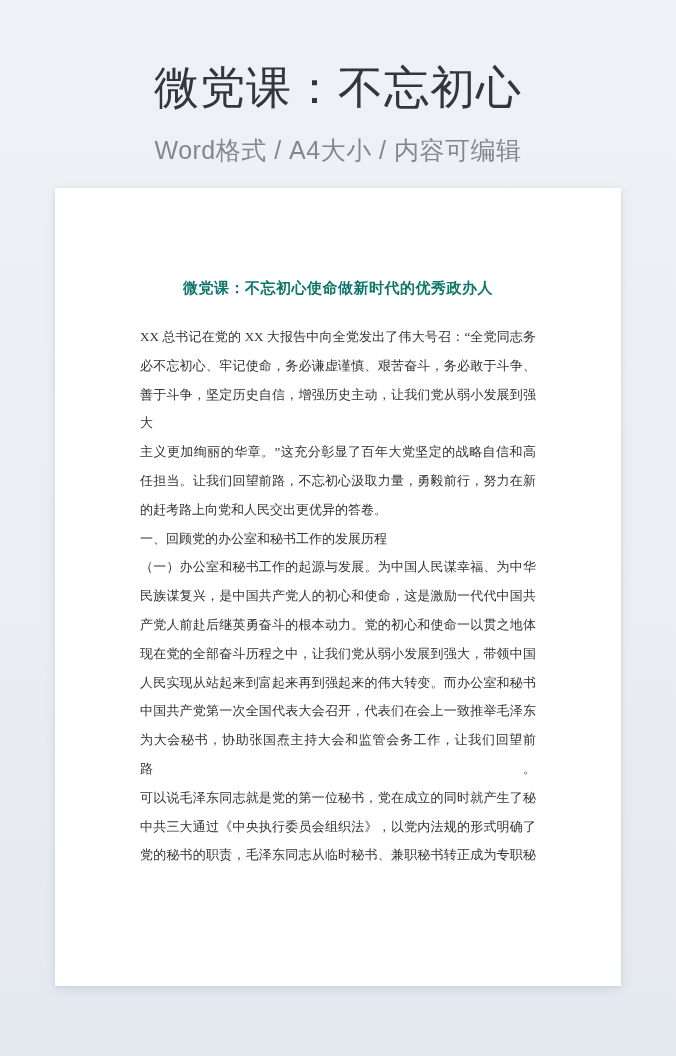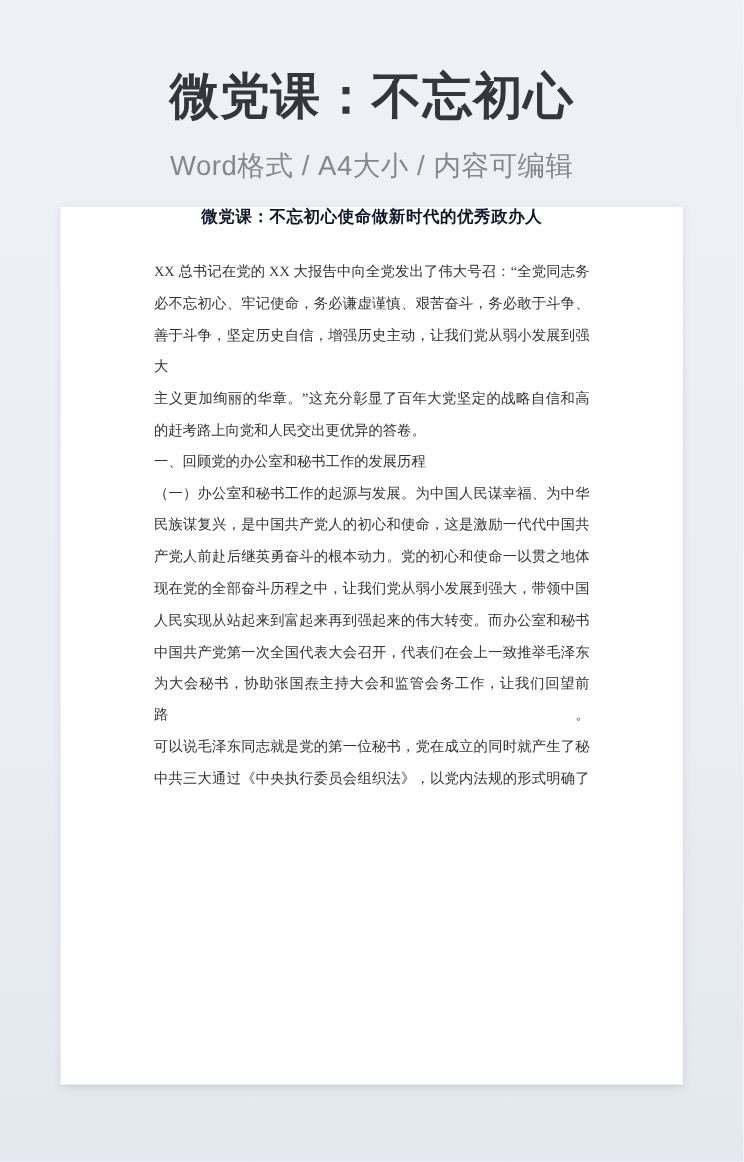--- a/index.html
+++ b/index.html
@@ -10,21 +10,21 @@
     overflow: hidden;
     background: linear-gradient(180deg, #eef1f6 0%, #eaedf3 60%, #e4e8ef 100%);
     font-family: "Liberation Sans", "DejaVu Sans", sans-serif;
   }
   .banner {
     padding-top: 62px;
     text-align: center;
   }
   .banner-title {
     font-size: 45px;
-    font-weight: 700;
+    font-weight: 400;
     letter-spacing: 1px;
     color: #33363b;
     line-height: 1.15;
   }
   .banner-subtitle {
     margin-top: 20px;
     font-size: 25px;
     font-weight: 400;
     color: #84888e;
     letter-spacing: 0.5px;
@@ -32,26 +32,27 @@
   .page {
     position: absolute;
     left: 55px;
     top: 188px;
     width: 566px;
     height: 798px;
     background: #ffffff;
     box-shadow: 0 3px 10px rgba(60, 70, 90, 0.10), 0 1px 3px rgba(60, 70, 90, 0.08);
   }
   .doc-title {
+    padding-top: 90px;
     text-align: center;
     font-family: "Liberation Serif", "DejaVu Serif", serif;
     font-weight: 700;
     font-size: 15px;
     line-height: 20px;
-    color: #0f172a;
+    color: #0f766e;
     letter-spacing: 0.5px;
   }
   .doc-body {
     width: 396px;
     margin: 25px auto 0 auto;
     font-family: "Liberation Serif", "DejaVu Serif", serif;
     font-size: 13px;
     line-height: 28.8px;
     color: #333333;
   }
@@ -73,25 +74,27 @@
   <div class="banner-subtitle">Word格式 / A4大小 / 内容可编辑</div>
 </div>
 
 <div class="page">
   <div class="doc-title">微党课：不忘初心使命做新时代的优秀政办人</div>
   <div class="doc-body">
       <div class="doc-line fill">XX 总书记在党的 XX 大报告中向全党发出了伟大号召：“全党同志务</div>
       <div class="doc-line fill">必不忘初心、牢记使命，务必谦虚谨慎、艰苦奋斗，务必敢于斗争、</div>
       <div class="doc-line fill">善于斗争，坚定历史自信，增强历史主动，让我们党从弱小发展到强大</div>
       <div class="doc-line fill">主义更加绚丽的华章。”这充分彰显了百年大党坚定的战略自信和高</div>
+      <div class="doc-line fill">任担当。让我们回望前路，不忘初心汲取力量，勇毅前行，努力在新</div>
       <div class="doc-line">的赶考路上向党和人民交出更优异的答卷。</div>
       <div class="doc-line">一、回顾党的办公室和秘书工作的发展历程</div>
       <div class="doc-line fill">（一）办公室和秘书工作的起源与发展。为中国人民谋幸福、为中华</div>
       <div class="doc-line fill">民族谋复兴，是中国共产党人的初心和使命，这是激励一代代中国共</div>
       <div class="doc-line fill">产党人前赴后继英勇奋斗的根本动力。党的初心和使命一以贯之地体</div>
       <div class="doc-line fill">现在党的全部奋斗历程之中，让我们党从弱小发展到强大，带领中国</div>
       <div class="doc-line fill">人民实现从站起来到富起来再到强起来的伟大转变。而办公室和秘书</div>
       <div class="doc-line fill">中国共产党第一次全国代表大会召开，代表们在会上一致推举毛泽东</div>
       <div class="doc-line fill">为大会秘书，协助张国焘主持大会和监管会务工作，让我们回望前路。</div>
       <div class="doc-line fill">可以说毛泽东同志就是党的第一位秘书，党在成立的同时就产生了秘</div>
       <div class="doc-line fill">中共三大通过《中央执行委员会组织法》，以党内法规的形式明确了</div>
+      <div class="doc-line fill">党的秘书的职责，毛泽东同志从临时秘书、兼职秘书转正成为专职秘</div>
     </div>
 </div>
 
 </body></html>

